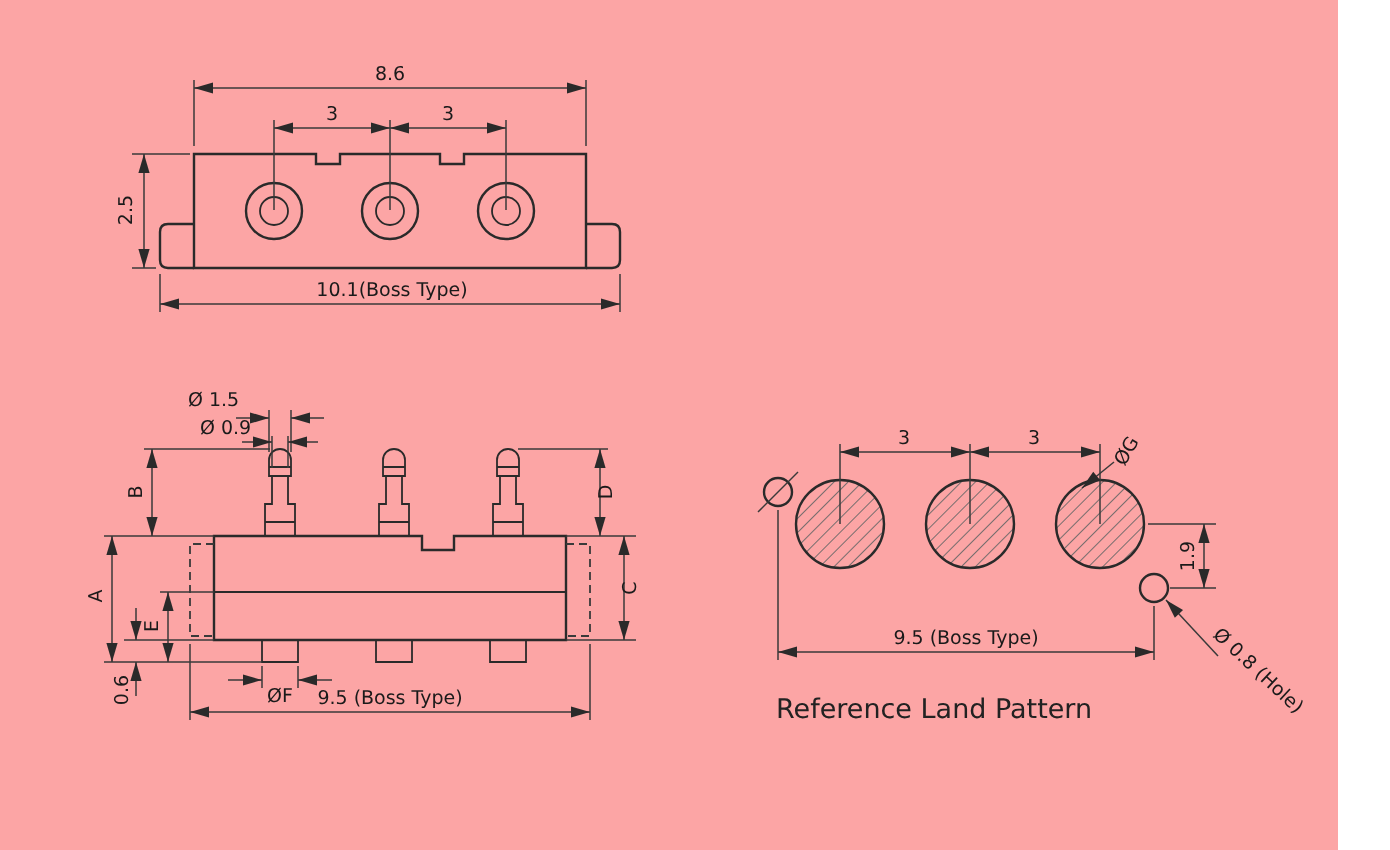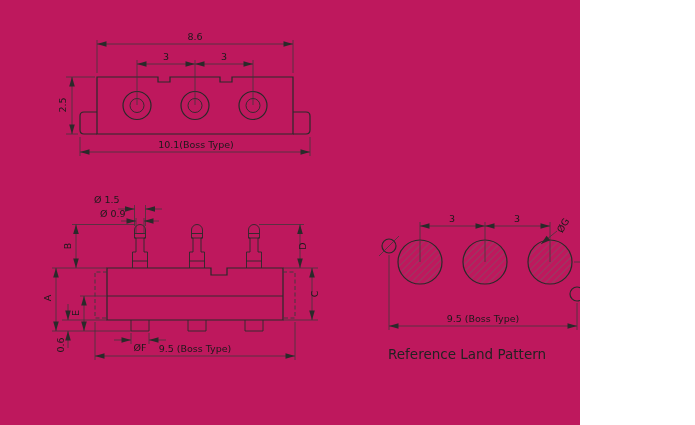--- a/index.html
+++ b/index.html
@@ -1,16 +1,16 @@
 <!DOCTYPE html>
 <html><head>
 <meta charset="utf-8">
 <style>
   html,body{margin:0;padding:0;background:#ffffff;}
-  .canvas{position:relative;width:580px;height:425px;background:#be185d;overflow:hidden;
+  .canvas{position:relative;width:669px;height:425px;background:#fca5a5;overflow:hidden;
           font-family:"DejaVu Sans",sans-serif;}
   svg{display:block;}
   text{fill:#1a1a1a;font-family:"DejaVu Sans",sans-serif;}
   .dim{font-size:9.5px;}
   .cap{font-size:13.5px;fill:#222;}
   .obj{stroke:#2a2a2a;stroke-width:1.2;fill:none;}
   .objthin{stroke:#2a2a2a;stroke-width:0.9;fill:none;}
   .dimln{stroke:#3a3a3a;stroke-width:0.75;fill:none;}
   .hid{stroke:#3a3a3a;stroke-width:0.9;fill:none;stroke-dasharray:4 2.5;}
 </style>

